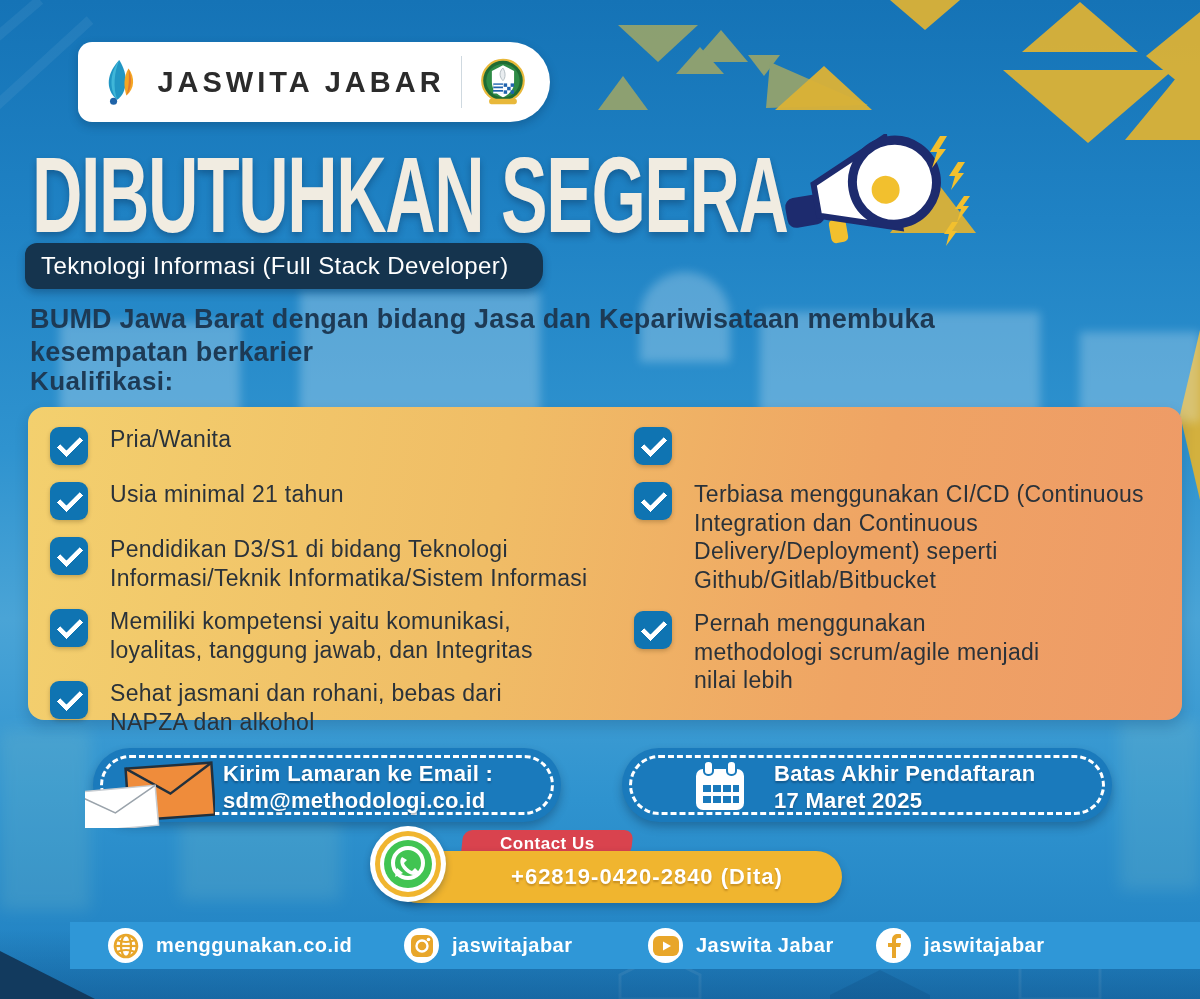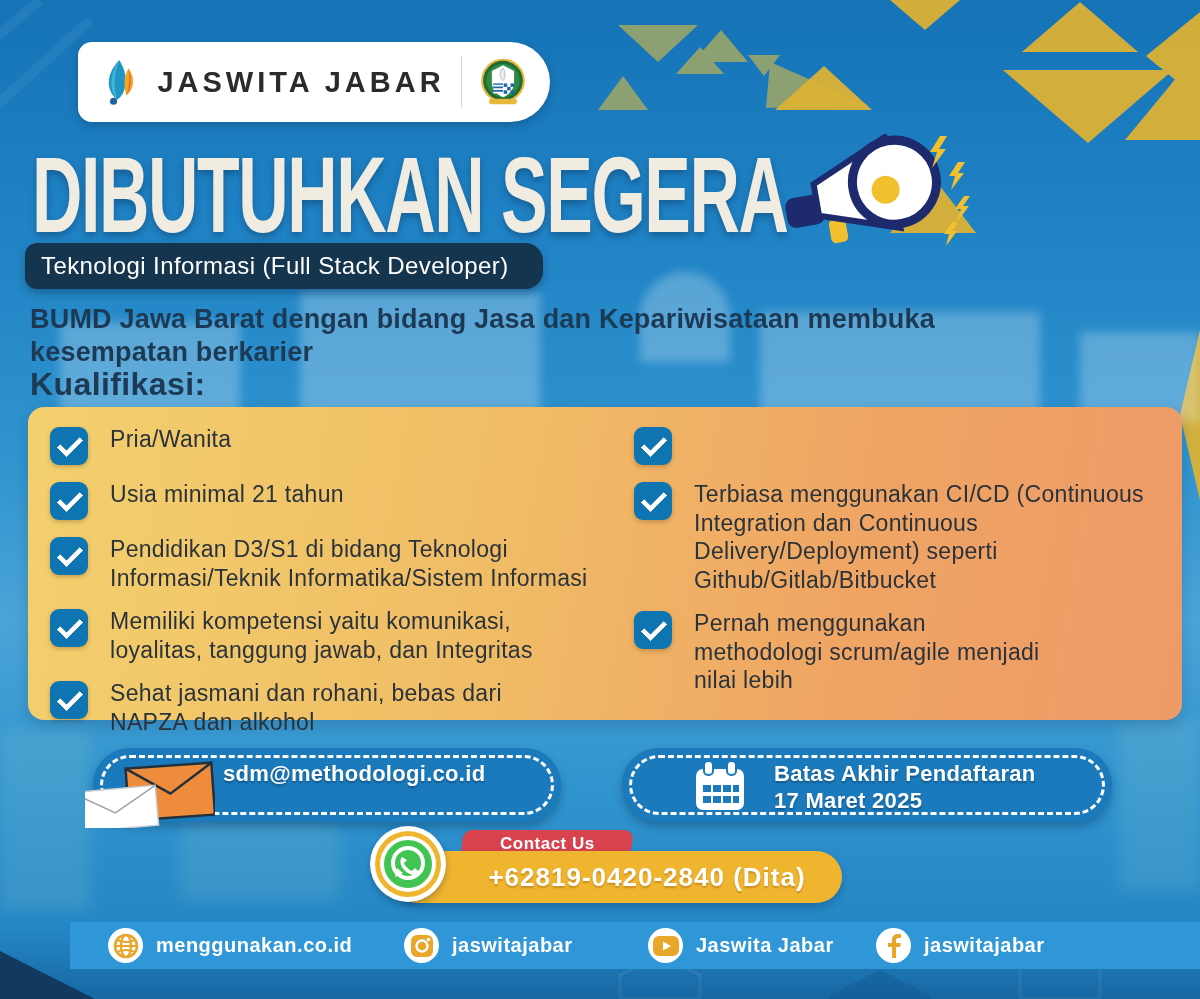--- a/index.html
+++ b/index.html
@@ -29,21 +29,21 @@
     transform:scale(.72,1.1); transform-origin:left top; text-shadow:0 4px 8px rgba(0,20,50,.3); }
   .megaphone { position:absolute; left:772px; top:134px; }
   
   .position-badge { position:absolute; left:25px; top:243px; height:46px; background:#15344e;
     border-radius:12px 18px 18px 12px; display:flex; align-items:center; padding:0 34px 0 16px;
     box-shadow:0 4px 8px rgba(0,20,50,.3); }
   .position-badge span { color:#ffffff; font-size:24px; font-weight:normal; letter-spacing:.4px; }
   
   .intro { position:absolute; left:30px; top:303px; width:1000px; font-size:27px; font-weight:bold;
     color:#1d3a55; line-height:1.23; letter-spacing:.2px; }
-  .kualifikasi { position:absolute; left:30px; top:366px; font-size:32px; font-weight:bold; color:#1d3a55; letter-spacing:.4px; }
+  .kualifikasi { position:absolute; left:30px; top:366px; font-size:26px; font-weight:bold; color:#1d3a55; letter-spacing:.4px; }
   
   .panel { position:absolute; left:28px; top:407px; width:1154px; height:313px; border-radius:16px;
     background:linear-gradient(100deg,#f3d06e 0%, #f0bd66 40%, #efa464 72%, #ee9a67 100%);
     box-shadow:0 6px 14px rgba(0,30,60,.18); }
   .col { position:absolute; top:18px; display:flex; flex-direction:column; gap:15px; }
   .col-left  { left:22px;  width:575px; }
   .col-right { left:606px; width:534px; }
   .q-item { display:flex; gap:22px; align-items:flex-start; }
   .chk { flex:0 0 38px; width:38px; height:38px; margin-top:2px; background:#0f74b2; border-radius:9px;
     position:relative; box-shadow:0 2px 4px rgba(60,40,0,.25); }
@@ -62,21 +62,21 @@
   .date-text  { left:152px; top:13px; font-size:22px; }
   .env-icons { position:absolute; left:-8px; top:10px; }
   .cal-icon  { position:absolute; left:72px; top:12px; }
   
   .contact-tab { position:absolute; left:462px; top:830px; width:170px; height:28px; background:#d9434e;
     border-radius:9px 9px 12px 0; transform:skewX(-6deg); display:flex; align-items:center; justify-content:center; }
   .contact-tab span { color:#fff; font-size:17px; font-weight:bold; transform:skewX(6deg); letter-spacing:.5px; }
   .contact-pill { position:absolute; left:392px; top:851px; width:450px; height:52px; background:#f0b52f;
     border-radius:14px 30px 30px 30px; display:flex; align-items:center; justify-content:center;
     padding-left:60px; box-shadow:0 4px 8px rgba(0,25,55,.25); }
-  .contact-pill span { color:#fff; font-size:26px; font-weight:bold; letter-spacing:1px;
+  .contact-pill span { color:#fff; font-size:22px; font-weight:bold; letter-spacing:1px;
     text-shadow:0 2px 2px rgba(120,70,0,.35); }
   .wa-badge { position:absolute; left:370px; top:826px; width:76px; height:76px; background:#fff;
     border-radius:50%; display:flex; align-items:center; justify-content:center;
     box-shadow:0 3px 7px rgba(0,25,55,.3); }
   .wa-ring { width:66px; height:66px; border-radius:50%; background:#f0b52f; display:flex; align-items:center; justify-content:center; }
   .wa-white { width:56px; height:56px; border-radius:50%; background:#fff; display:flex; align-items:center; justify-content:center; }
   
   .footer-band { position:absolute; left:70px; top:922px; width:1130px; height:47px; background:#2f97d7; }
   .f-item { position:absolute; top:928px; display:flex; align-items:center; gap:13px; }
   .f-circle { width:35px; height:35px; background:#fff; border-radius:50%; display:flex; align-items:center; justify-content:center; }
@@ -241,20 +241,21 @@
       <g transform="rotate(-4 80 30)">
         <rect x="42" y="8" width="86" height="52" fill="#ef8c3b" stroke="#22303c" stroke-width="2.5"></rect>
         <path d="M42 8 L85 36 L128 8" fill="none" stroke="#22303c" stroke-width="2.5"></path>
       </g>
       <g transform="rotate(-5 40 50)">
         <rect x="-12" y="30" width="84" height="40" fill="#ffffff" stroke="#c7ccd1" stroke-width="1.5"></rect>
         <path d="M-12 30 L30 54 L72 30" fill="none" stroke="#9aa3ab" stroke-width="1.5"></path>
       </g>
     </svg>
     <div class="pill-text email-text">
+      <div>Kirim Lamaran ke Email :</div>
       <div>sdm@methodologi.co.id</div>
     </div>
   </div>
 
   <div class="action-pill pill-date">
     <svg class="cal-icon" width="52" height="52" viewBox="0 0 52 52">
       <rect x="2" y="9" width="48" height="41" rx="7" fill="#ffffff"></rect>
       <rect x="10" y="1" width="9" height="14" rx="4" fill="#ffffff" stroke="#1a7abc" stroke-width="2"></rect>
       <rect x="33" y="1" width="9" height="14" rx="4" fill="#ffffff" stroke="#1a7abc" stroke-width="2"></rect>
       <g fill="#1a7abc">

